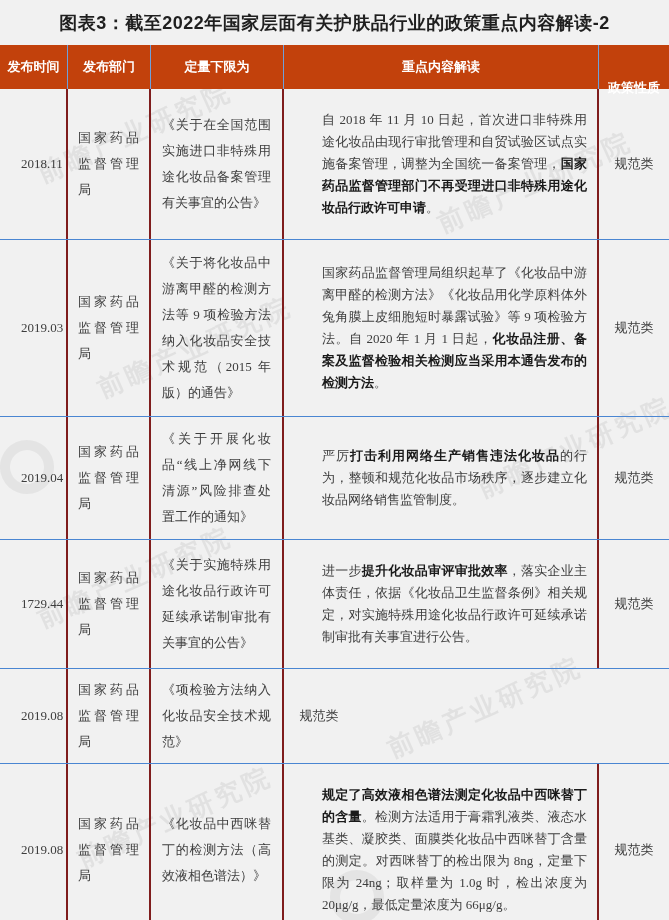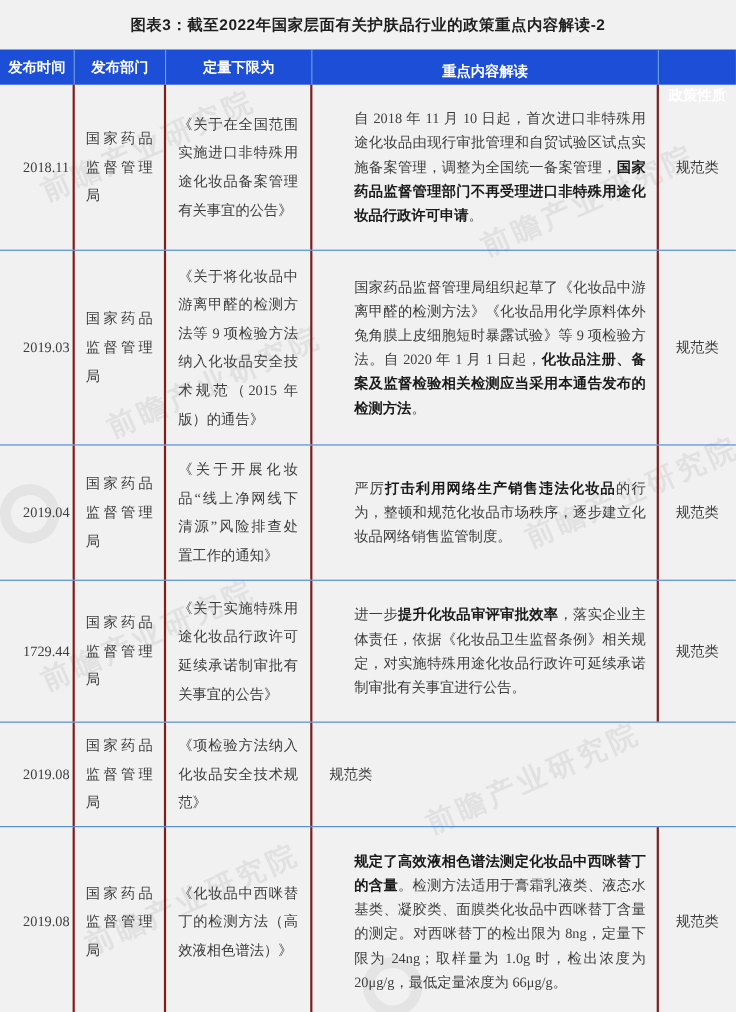--- a/index.html
+++ b/index.html
@@ -27,28 +27,28 @@
     position: absolute;
     width: 54px; height: 54px;
     border-radius: 50%;
     border: 10px solid rgba(120,120,120,0.10);
     transform: rotate(-24deg);
   }
   .page { position: relative; z-index: 1; }
   .title {
     height: 45px;
     display: flex; align-items: center; justify-content: center;
-    font-size: 14px; font-weight: bold; color: #1f1f1f;
+    font-size: 18px; font-weight: bold; color: #1f1f1f;
     letter-spacing: 0.5px;
   }
   .table { width: 669px; }
   .thead {
     display: flex;
-    height: 32px;
-    background: #1d4ed8;
+    height: 44px;
+    background: #c2410c;
   }
   .th {
     display: flex; align-items: center; justify-content: center;
     color: #ffffff; font-size: 13px; font-weight: bold;
     border-right: 1px solid #6ea0dc;
   }
   .th:last-child { border-right: none; margin-top: 42px; }
   .row {
     display: flex;
     border-bottom: 1px solid #4a86d2;

